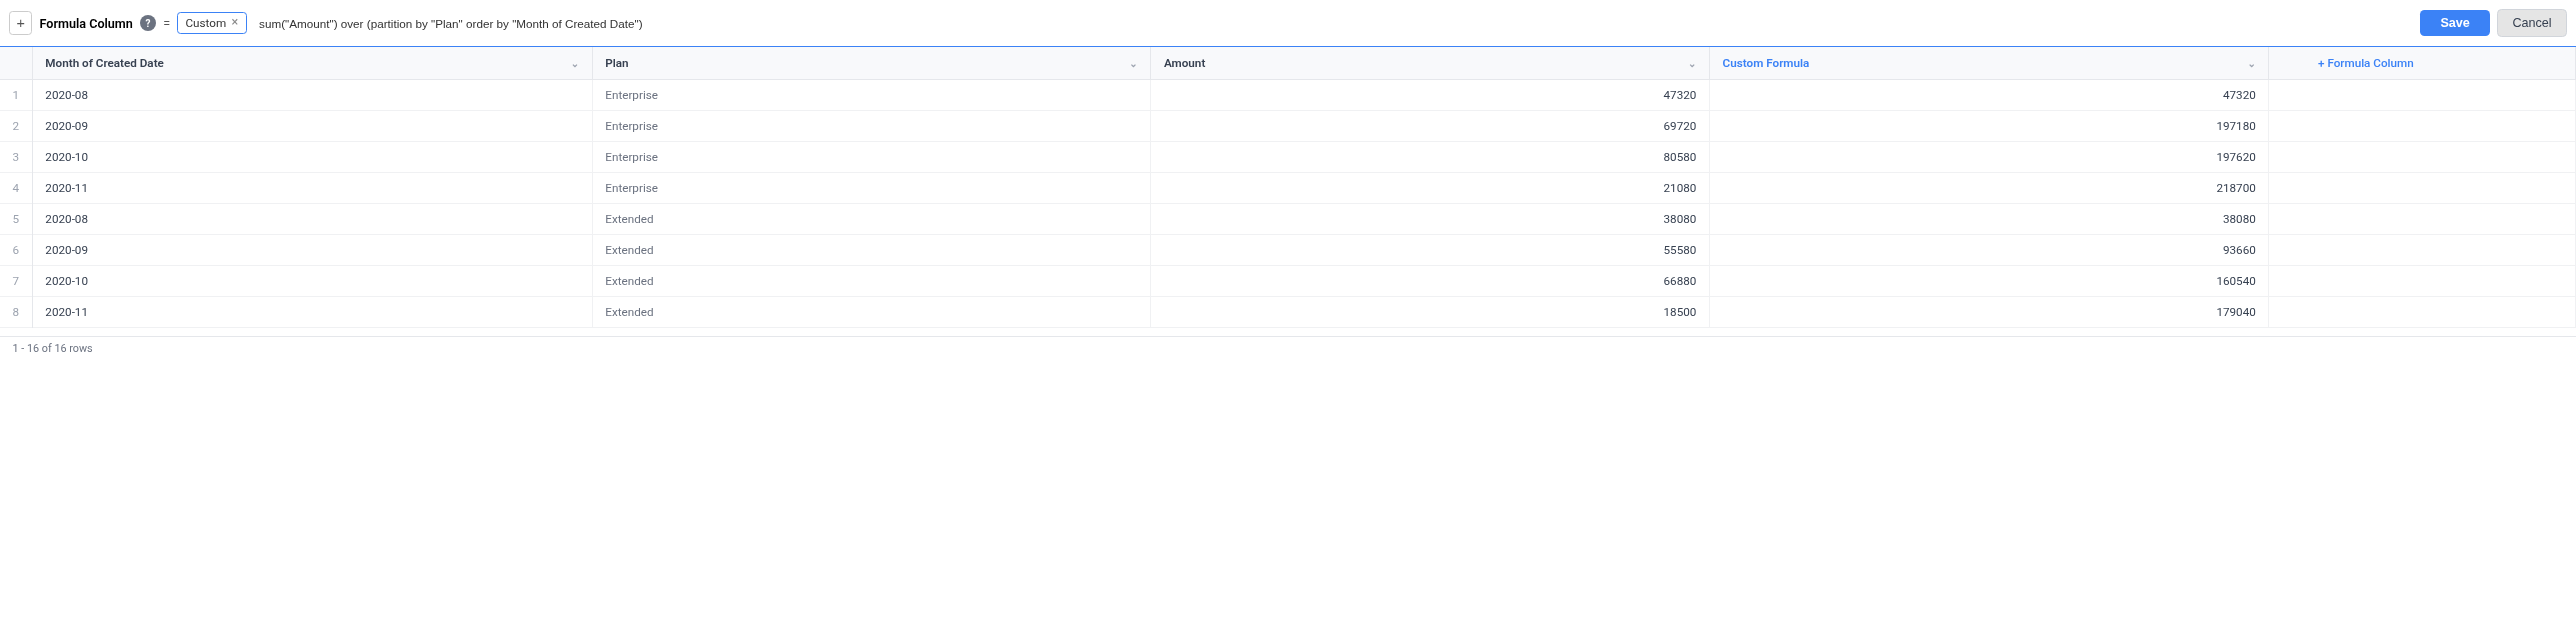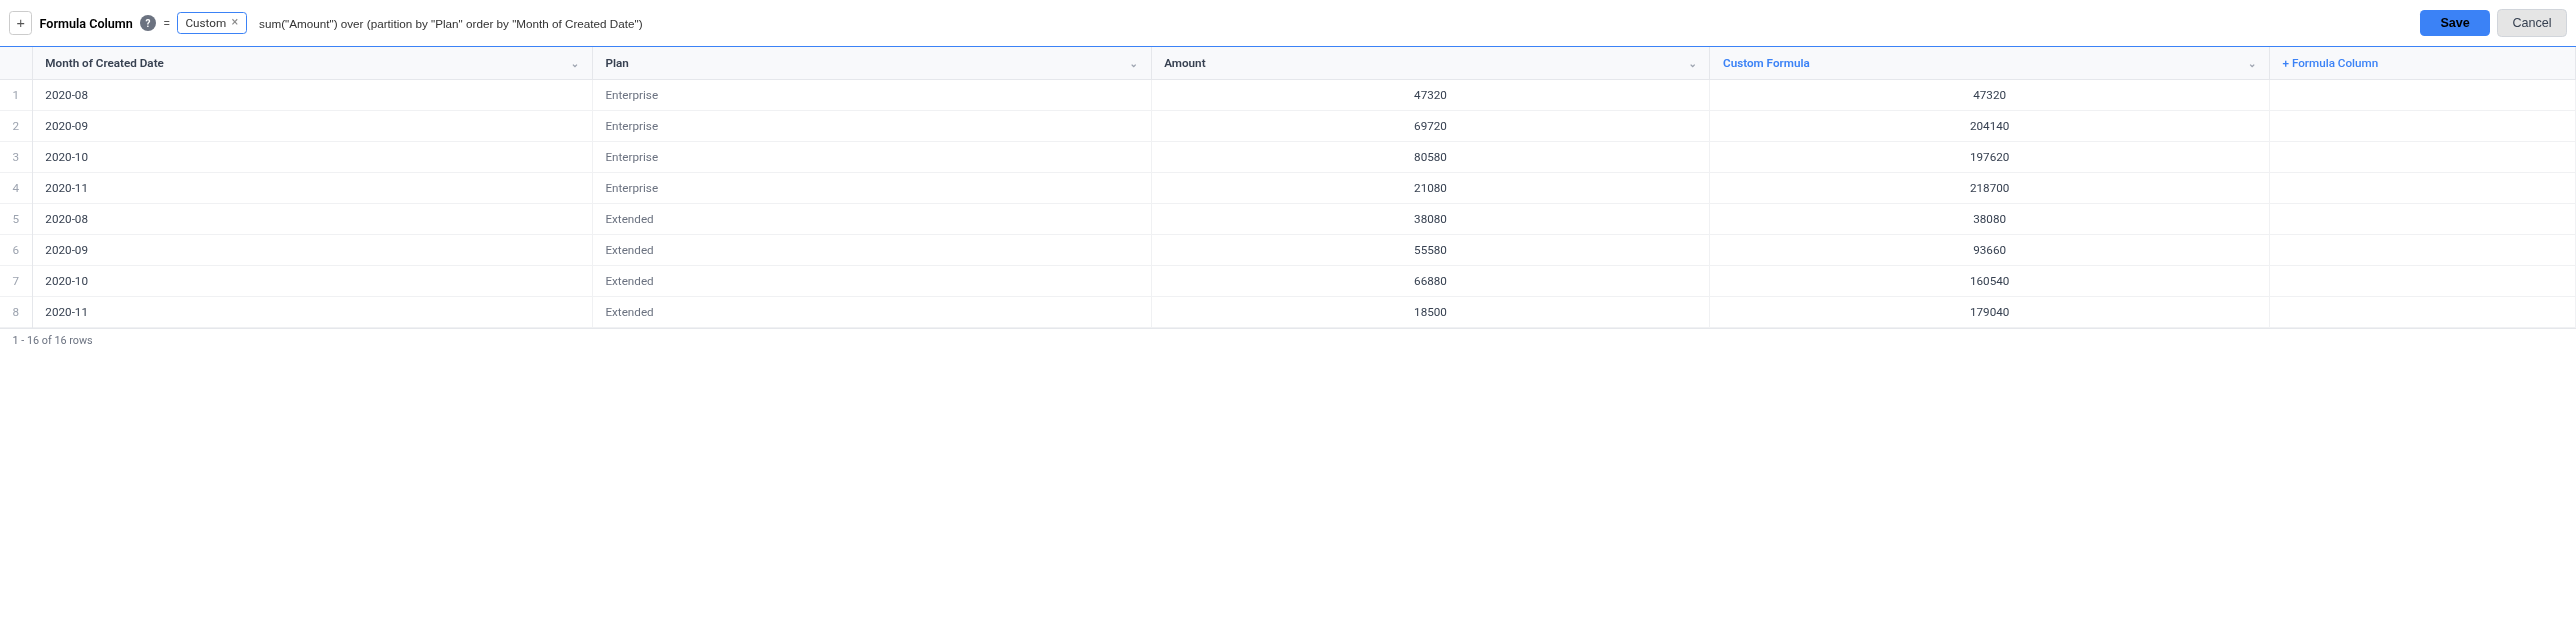--- a/index.html
+++ b/index.html
@@ -70,21 +70,21 @@
       flex: 1;
       border: none;
       outline: none;
       font-size: 11.7px;
       color: #333;
       padding: 3.6px 5.4px;
       background: transparent;
     }
     .save-btn {
       background: #3b82f6;
-      color: #000000;
+      color: #ffffff;
       border: none;
       border-radius: 4.5px;
       padding: 6.3px 20px;
       font-size: 12.6px;
       font-weight: 600;
       cursor: pointer;
     }
     .cancel-btn {
       background: #e5e5e5;
       color: #374151;
@@ -133,49 +133,51 @@
       color: #9ca3af;
       font-size: 10px;
     }
     .formula-col-header {
       color: #3b82f6;
       font-weight: 600;
     }
     .add-col-header {
       color: #3b82f6;
       font-weight: 500;
+      margin-left: 36px;
     }
     tbody tr {
       border-bottom: 0.9px solid #f0f1f3;
     }
     td {
       padding: 8px 12.6px;
       font-size: 11.7px;
       color: #374151;
       border-right: 0.9px solid #f0f1f3;
     }
     td:first-child {
       color: #9ca3af;
       text-align: center;
       width: 27px;
       border-right: 0.9px solid #e5e7eb;
     }
     .td-number {
-      text-align: center;
+      text-align: right;
     }
     .td-plan {
       color: #6b7280;
     }
 
     
     .footer {
       padding: 5.4px 12.6px;
       font-size: 10.8px;
       color: #6b7280;
       border-top: 0.9px solid #e5e7eb;
+      margin-top: 8px;
     }
 
     
     .col-idx   { width: 29px; }
     .col-date  { width: 22%; }
     .col-plan  { width: 22%; }
     .col-amt   { width: 22%; }
     .col-cf    { width: 22%; }
     .col-add   { width: 12%; }
   </style>
@@ -241,21 +243,21 @@
           <td class="td-plan">Enterprise</td>
           <td class="td-number">47320</td>
           <td class="td-number">47320</td>
           <td></td>
         </tr>
         <tr>
           <td>2</td>
           <td>2020-09</td>
           <td class="td-plan">Enterprise</td>
           <td class="td-number">69720</td>
-          <td class="td-number">204140</td>
+          <td class="td-number">197180</td>
           <td></td>
         </tr>
         <tr>
           <td>3</td>
           <td>2020-10</td>
           <td class="td-plan">Enterprise</td>
           <td class="td-number">80580</td>
           <td class="td-number">197620</td>
           <td></td>
         </tr>

